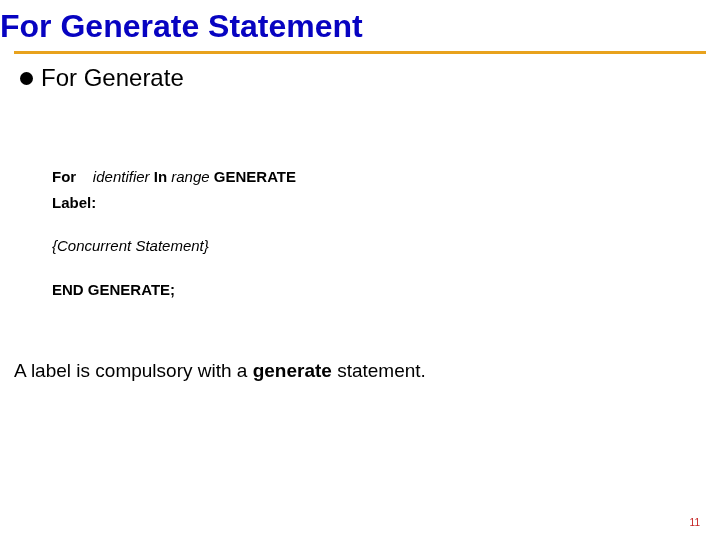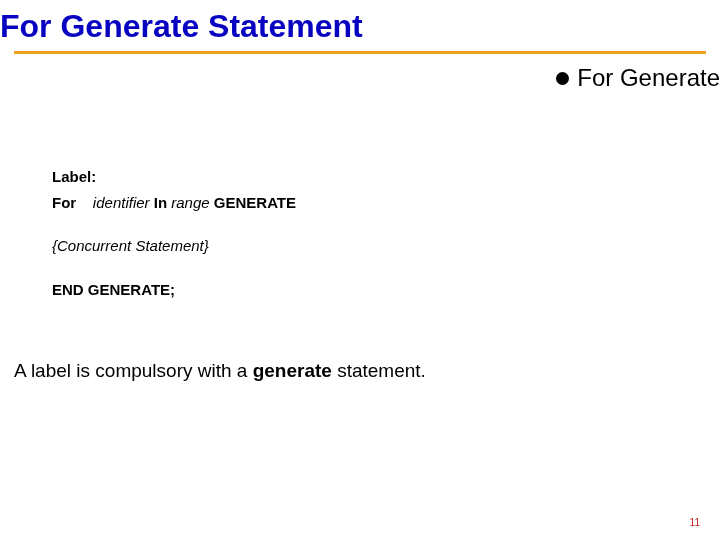--- a/index.html
+++ b/index.html
@@ -23,21 +23,20 @@
     }
     .divider {
       height: 3px;
       background: #e8a21d;
       width: 100%;
     }
     .bullet-row {
       display: flex;
       align-items: center;
       padding: 10px 0 0 20px;
-      justify-content: flex-end;
     }
     .bullet-dot {
       width: 13px;
       height: 13px;
       border-radius: 50%;
       background: #000000;
       margin-right: 8px;
     }
     .bullet-text {
       font-size: 24px;
@@ -73,32 +72,32 @@
   <div class="divider"></div>
 </div>
 
 <div class="bullet-row">
   <div class="bullet-dot"></div>
   <div class="bullet-text">For Generate</div>
 </div>
 
 <div class="code-block">
   <div>
-    <span class="bold">Label:</span>
-  </div>
-  <div>
     <span class="bold">For</span>
     <span>&nbsp;&nbsp;</span>
     <span class="italic">identifier</span>
     <span> </span>
     <span class="bold">In</span>
     <span> </span>
     <span class="italic">range</span>
     <span> </span>
     <span class="bold">GENERATE</span>
+  </div>
+  <div>
+    <span class="bold">Label:</span>
   </div>
   <div style="height:18px"></div>
   <div class="italic">{Concurrent Statement}</div>
   <div style="height:18px"></div>
   <div class="bold">END GENERATE;</div>
 </div>
 
 <div class="note-line">
   <span>A label is compulsory with a </span><span class="bold">generate</span><span> statement.</span>
 </div>

